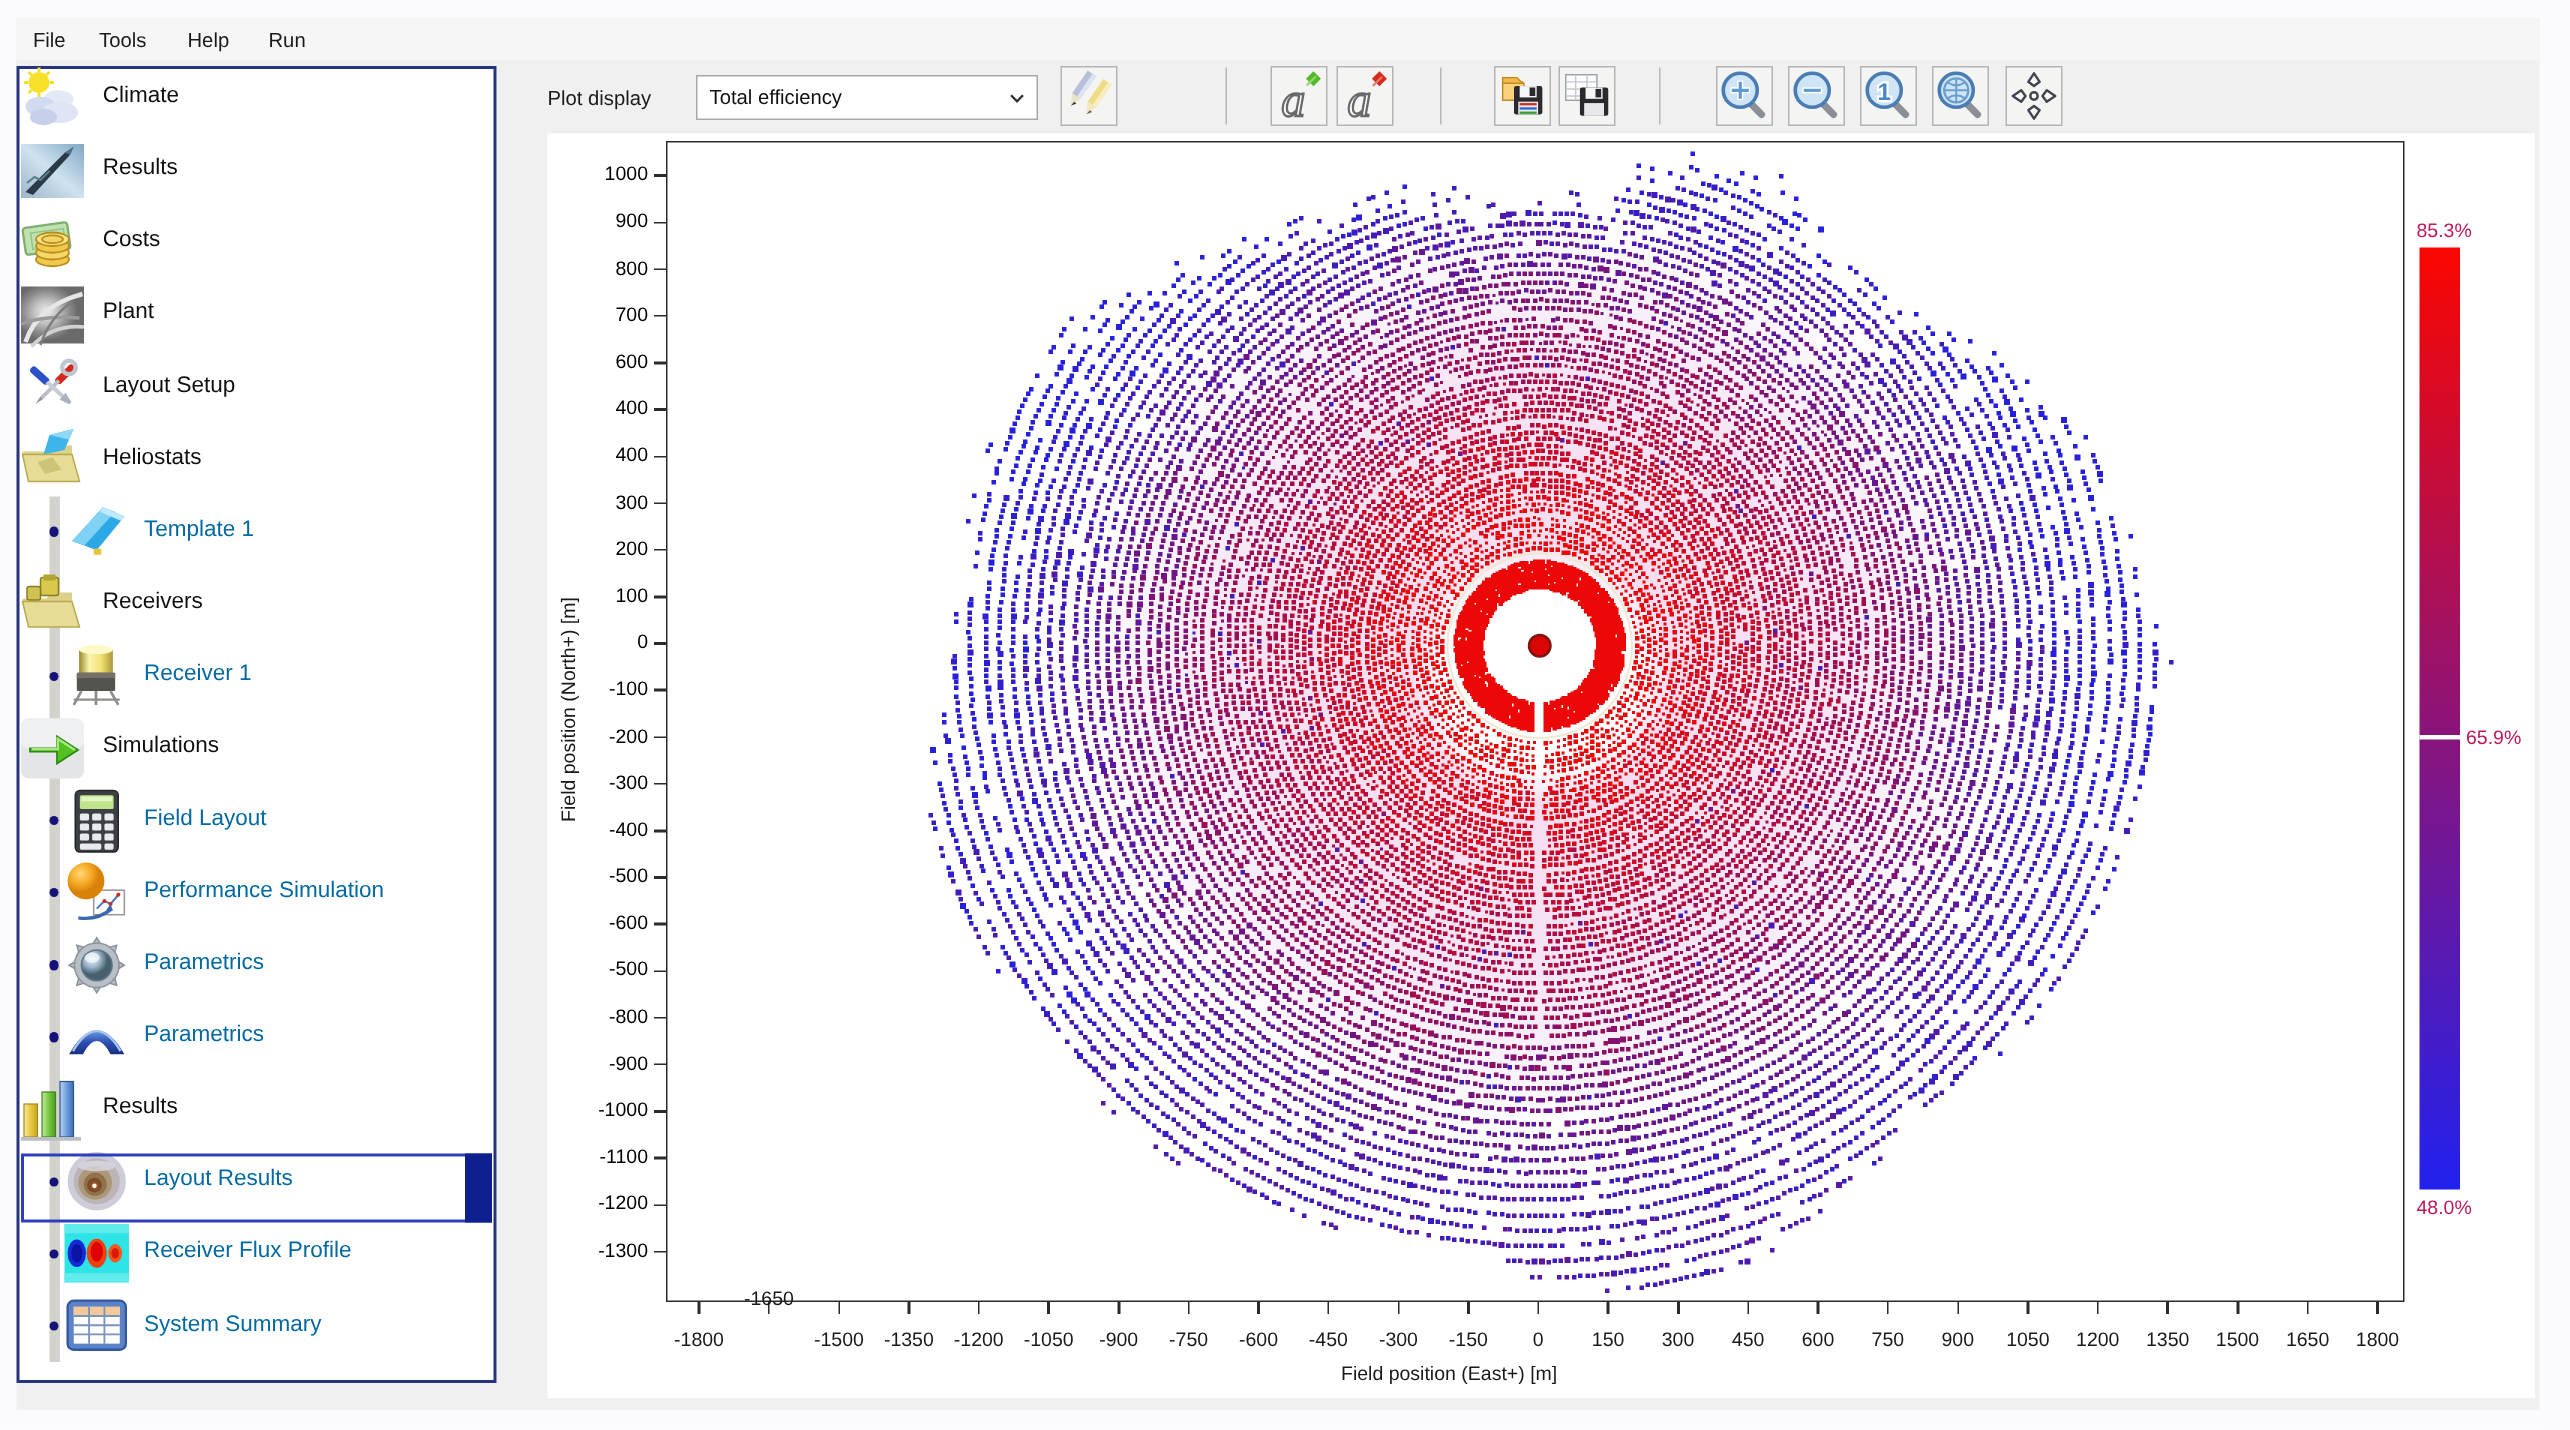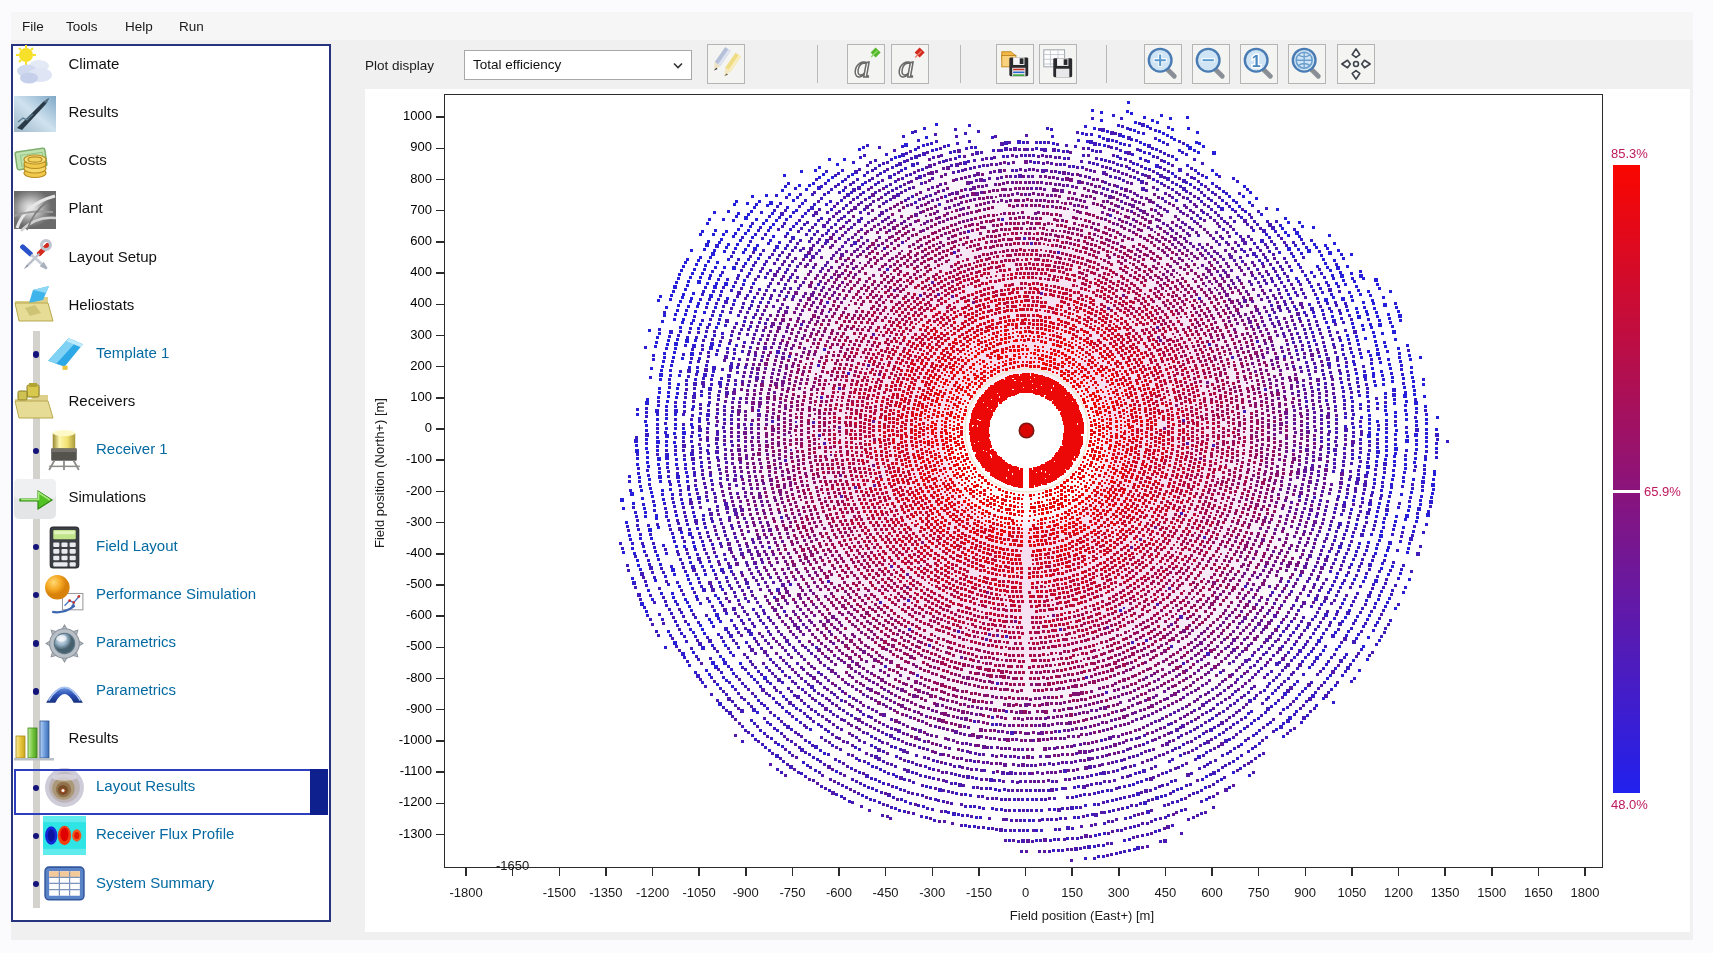--- a/index.html
+++ b/index.html
@@ -20,21 +20,21 @@
 #plotlabel {position:absolute;left:365px;top:58px;font-size:13.5px;color:#1a1a1a}
 #combo {position:absolute;left:464px;top:50px;width:228px;height:30px;background:#fff;border:1px solid #a8a8a8;font-size:13.5px;color:#111;line-height:28px;padding-left:8px}
 #combo svg {position:absolute;right:7px;top:9px}
 .tbb {position:absolute;top:43.5px;width:38px;height:40px;background:#f4f4f2;border:1px solid #b4b4b4}
 .tbb svg {position:absolute;left:1px;top:1px;width:34px;height:36px}
 .sep {position:absolute;top:45px;width:1px;height:38px;background:#b8b8b8}
 #frame {position:absolute;left:444px;top:94px;width:1159px;height:774px;border:1.5px solid #2b2b2b;background:#fff}
 .tk {position:absolute;background:#2b2b2b}
 .xl {position:absolute;width:60px;text-align:center;font-size:13px;color:#1a1a1a}
 .yl {position:absolute;width:60px;text-align:right;font-size:13px;color:#000000}
-#xtitle {position:absolute;left:894px;top:908px;width:260px;text-align:right;font-size:13px;color:#1a1a1a}
+#xtitle {position:absolute;left:894px;top:908px;width:260px;text-align:left;font-size:13px;color:#1a1a1a}
 #ytitle {position:absolute;left:379px;top:473px;font-size:13px;color:#1a1a1a;transform:translate(-50%,-50%) rotate(-90deg);white-space:nowrap}
 #cbar {position:absolute;left:1613px;top:165px;width:27px;height:628px;background:linear-gradient(#fa0600,#2121ee)}
 #cbtick {position:absolute;left:1613px;top:490px;width:27px;height:2.5px;background:#ffffff}
 .cblb {position:absolute;font-size:13px;color:#be185d}
 </style></head>
 <body>
 <div id="win"></div>
 <div id="menubar">
     <span style="left:11px">File</span>
     <span style="left:55px">Tools</span>

